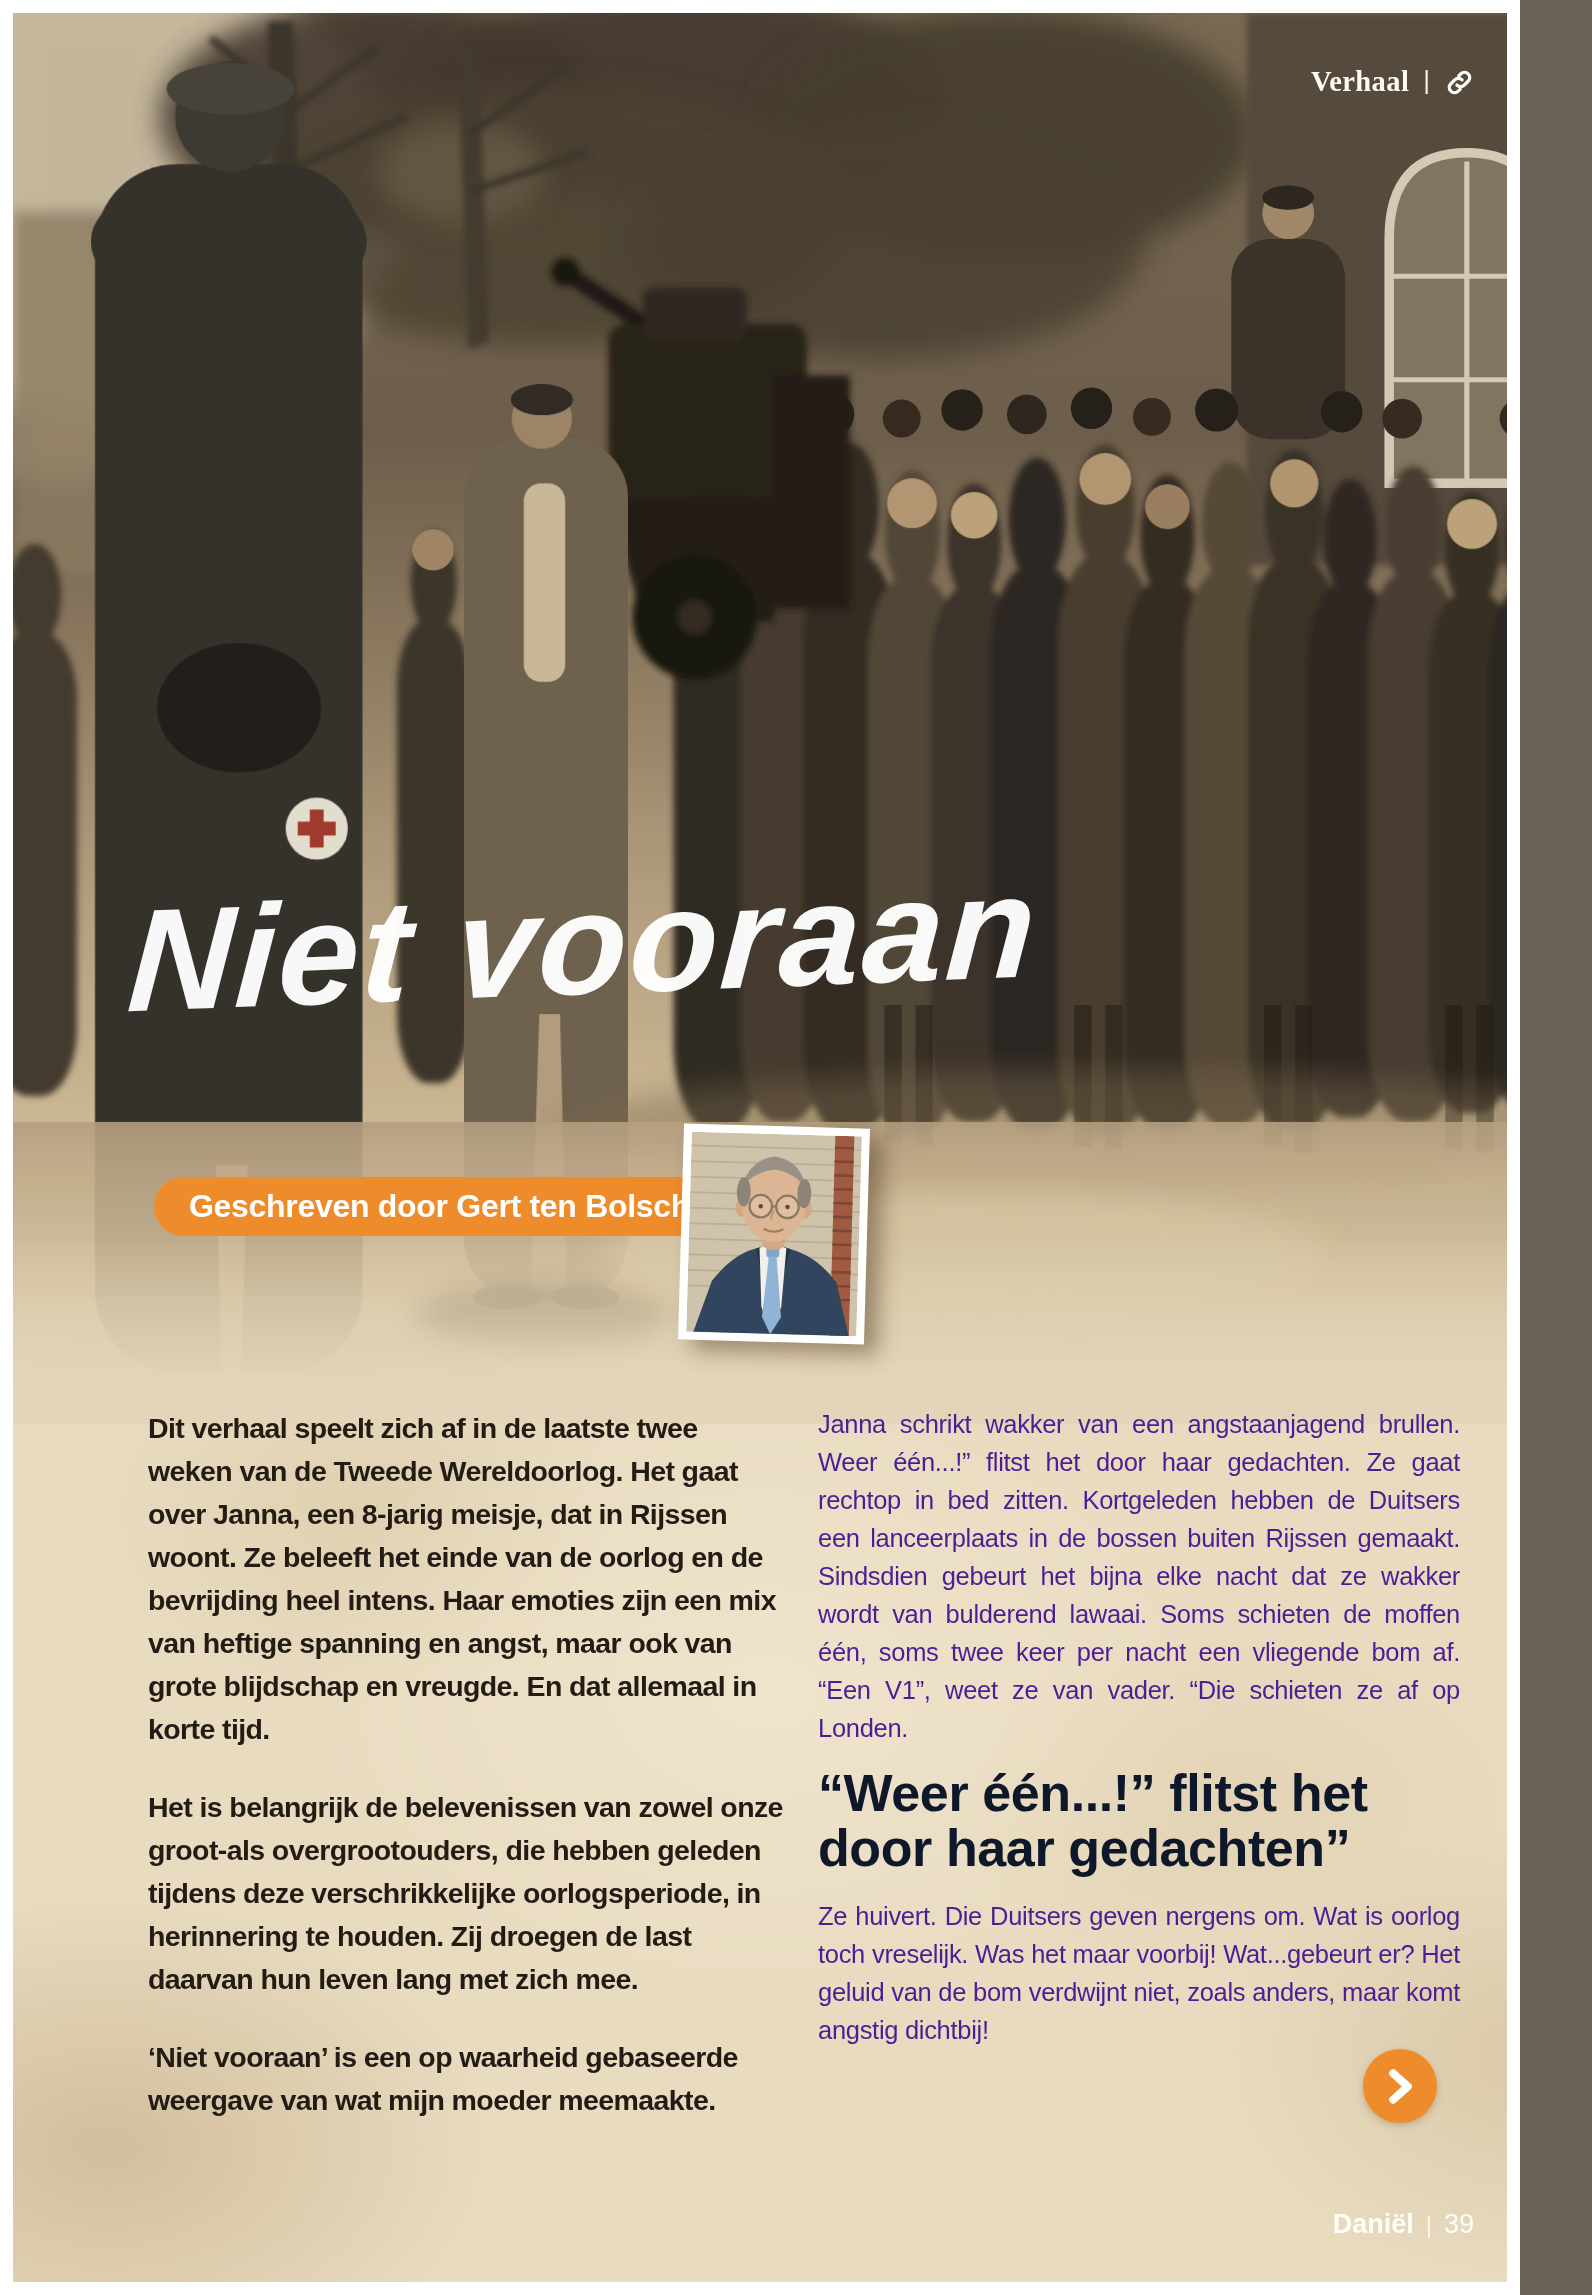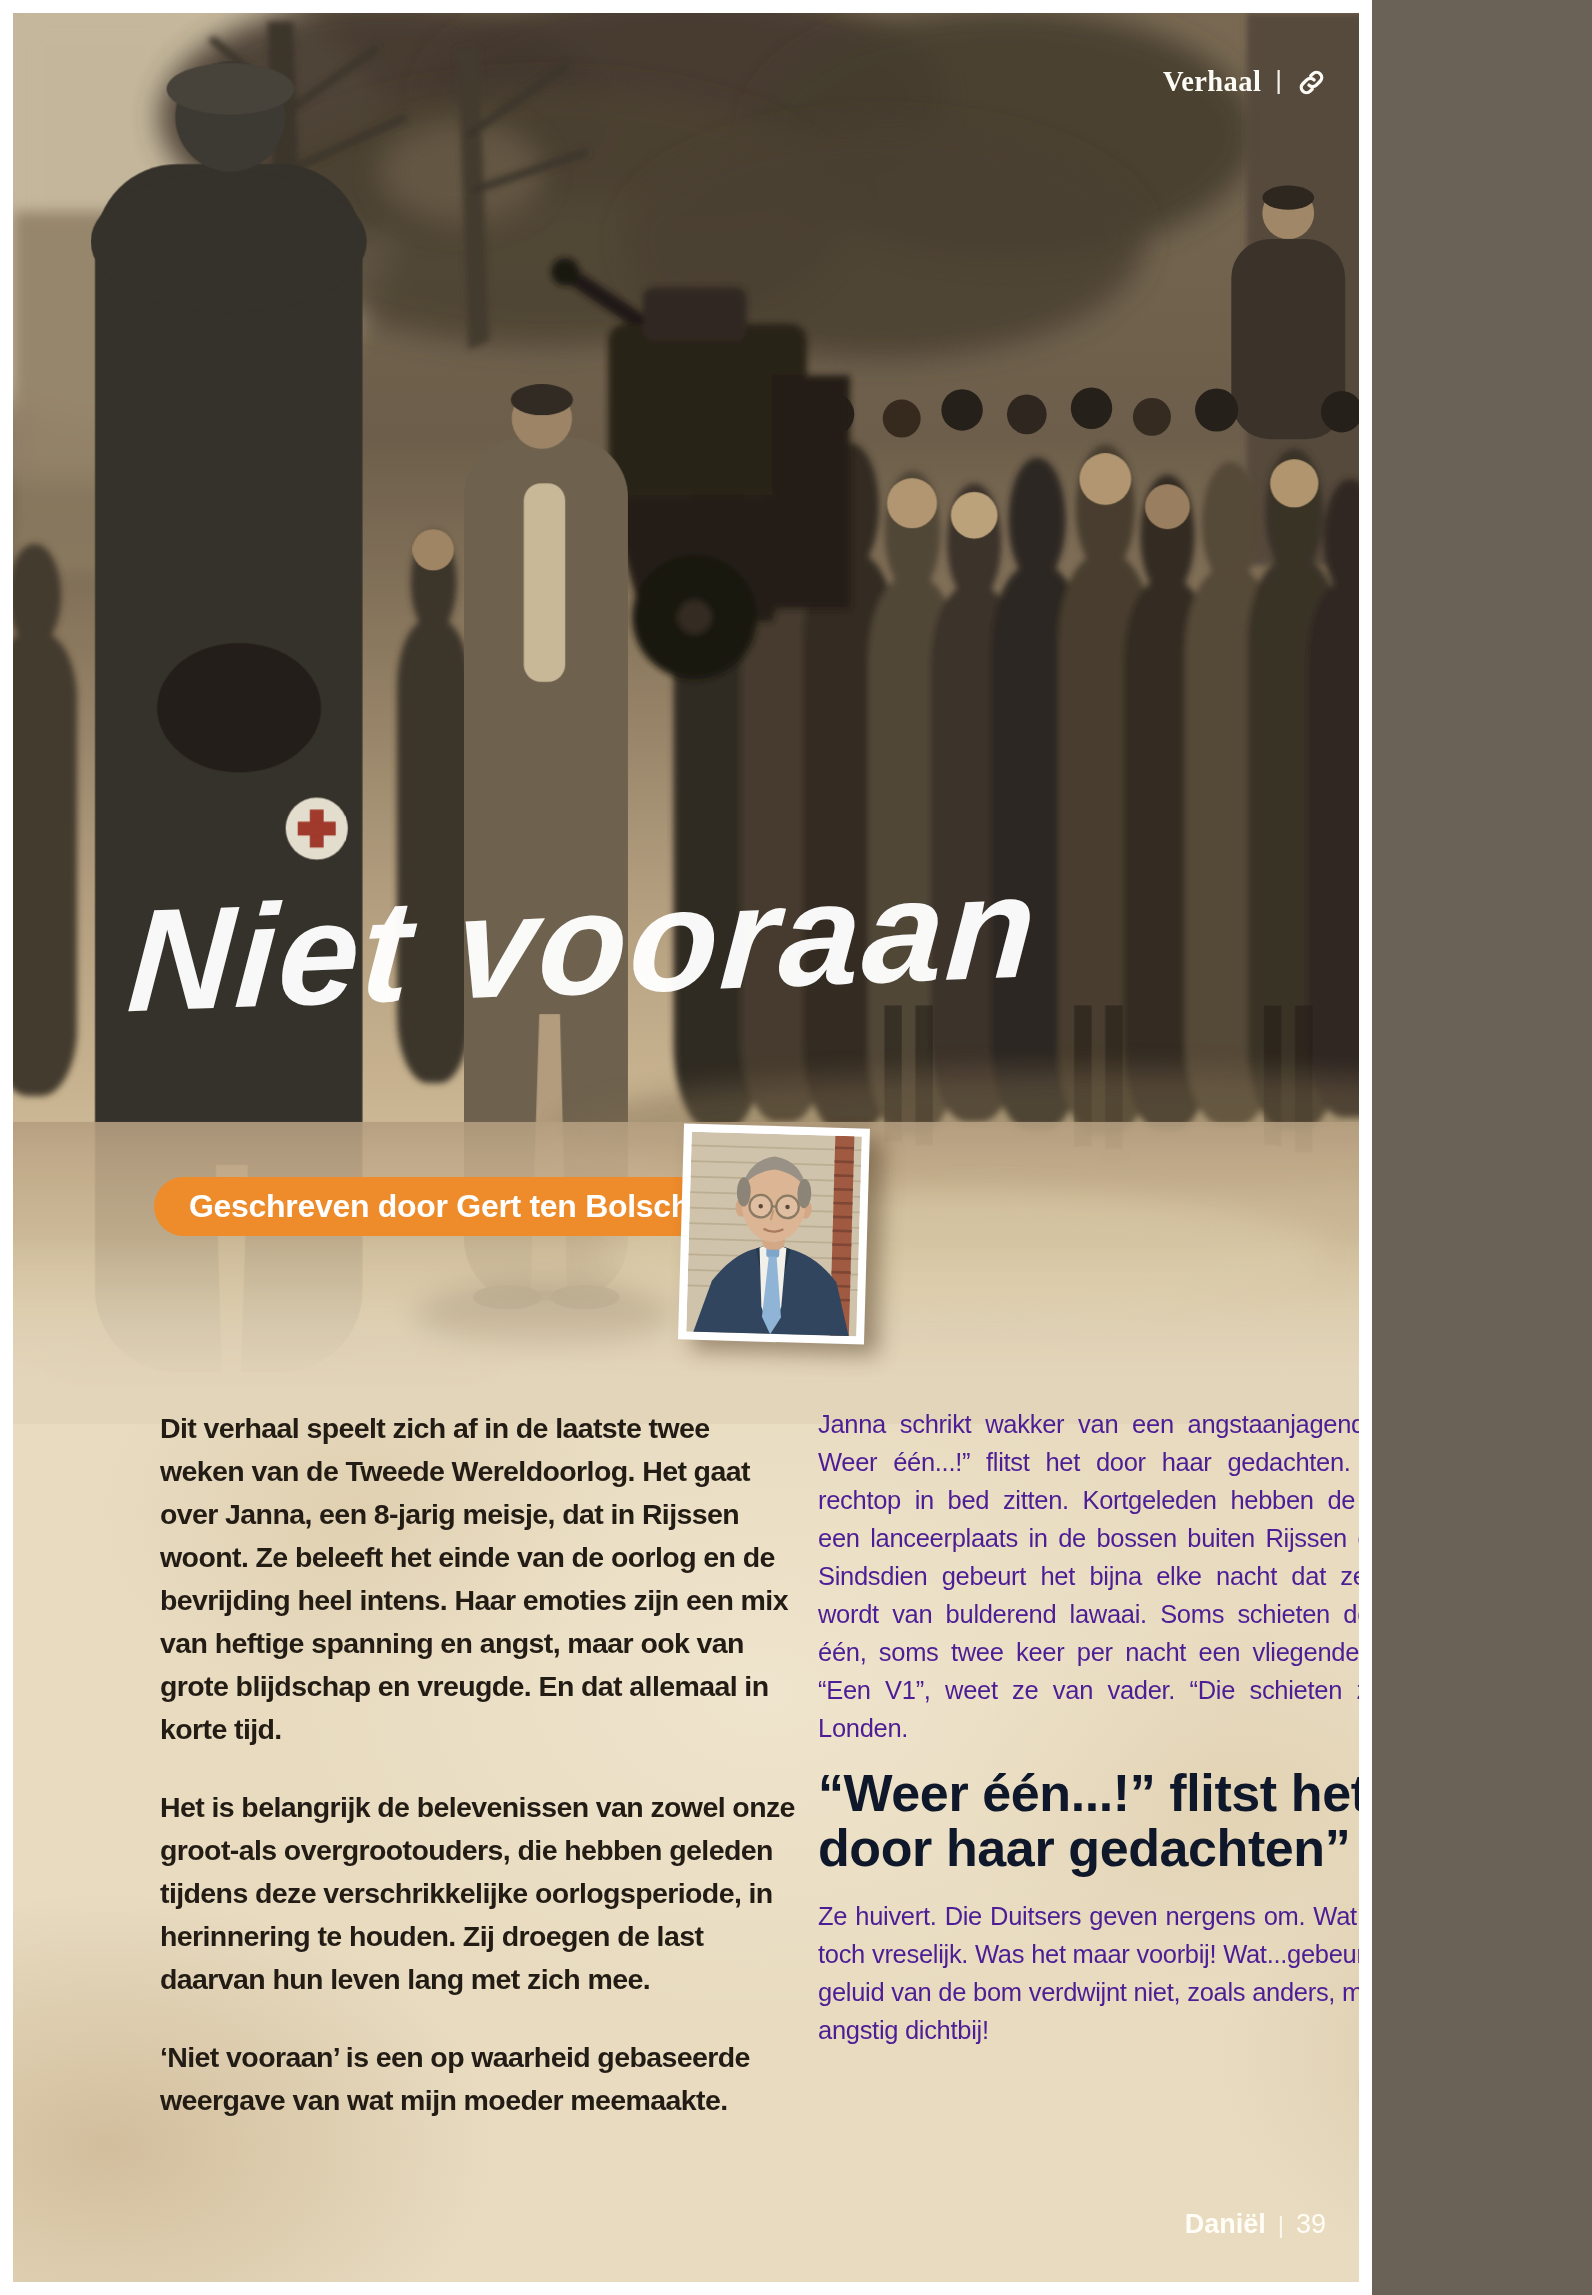--- a/index.html
+++ b/index.html
@@ -1,17 +1,17 @@
 <!DOCTYPE html>
 <html style="font-size:14px"><head>
 <meta charset="utf-8">
 <style>
   html,body{margin:0;padding:0;background:#6b6257;}
   .page{
-    position:relative;width:1372px;height:2295px;background:#fff;overflow:hidden;
+    position:relative;width:1520px;height:2295px;background:#fff;overflow:hidden;
     font-family:"Liberation Sans",sans-serif;
   }
   .parchment{
     position:absolute;left:13px;top:13px;width:1566px;height:2270px;
     background-color:#e8dbc0;
     background-image:
       radial-gradient(552px 362px at 6% 94%, rgba(158,122,74,.30), transparent 70%),
       radial-gradient(449px 328px at 97% 90%, rgba(168,136,88,.22), transparent 70%),
       radial-gradient(656px 449px at 48% 74%, rgba(255,249,233,.30), transparent 72%),
       radial-gradient(371px 276px at 22% 66%, rgba(186,154,104,.16), transparent 70%),
@@ -45,21 +45,21 @@
   }
 
   .portrait{
     position:absolute;left:681px;top:1126px;width:186px;height:216px;z-index:17;
     background:#fff;padding:7.8px;box-sizing:border-box;
     transform:rotate(1.6deg);
     box-shadow:14px 10.4px 21px rgba(70,52,28,.45);
   }
   .portrait svg{display:block;width:100%;height:100%;}
 
-  .col-left{position:absolute;left:160px;top:1407px;width:640px;z-index:12;}
+  .col-left{position:absolute;left:148px;top:1407px;width:640px;z-index:12;}
   .col-left p{
     margin:0 0 35px 0;color:#221c15;font-weight:bold;
     font-size:28.5px;line-height:43px;letter-spacing:-0.6px;
   }
   .col-right{position:absolute;left:818px;top:1405px;width:642px;z-index:12;}
   .col-right p{
     margin:0;color:#4c1d95;font-size:25.5px;line-height:38px;
     letter-spacing:-0.3px;text-align:justify;
   }
   .pull-quote{

